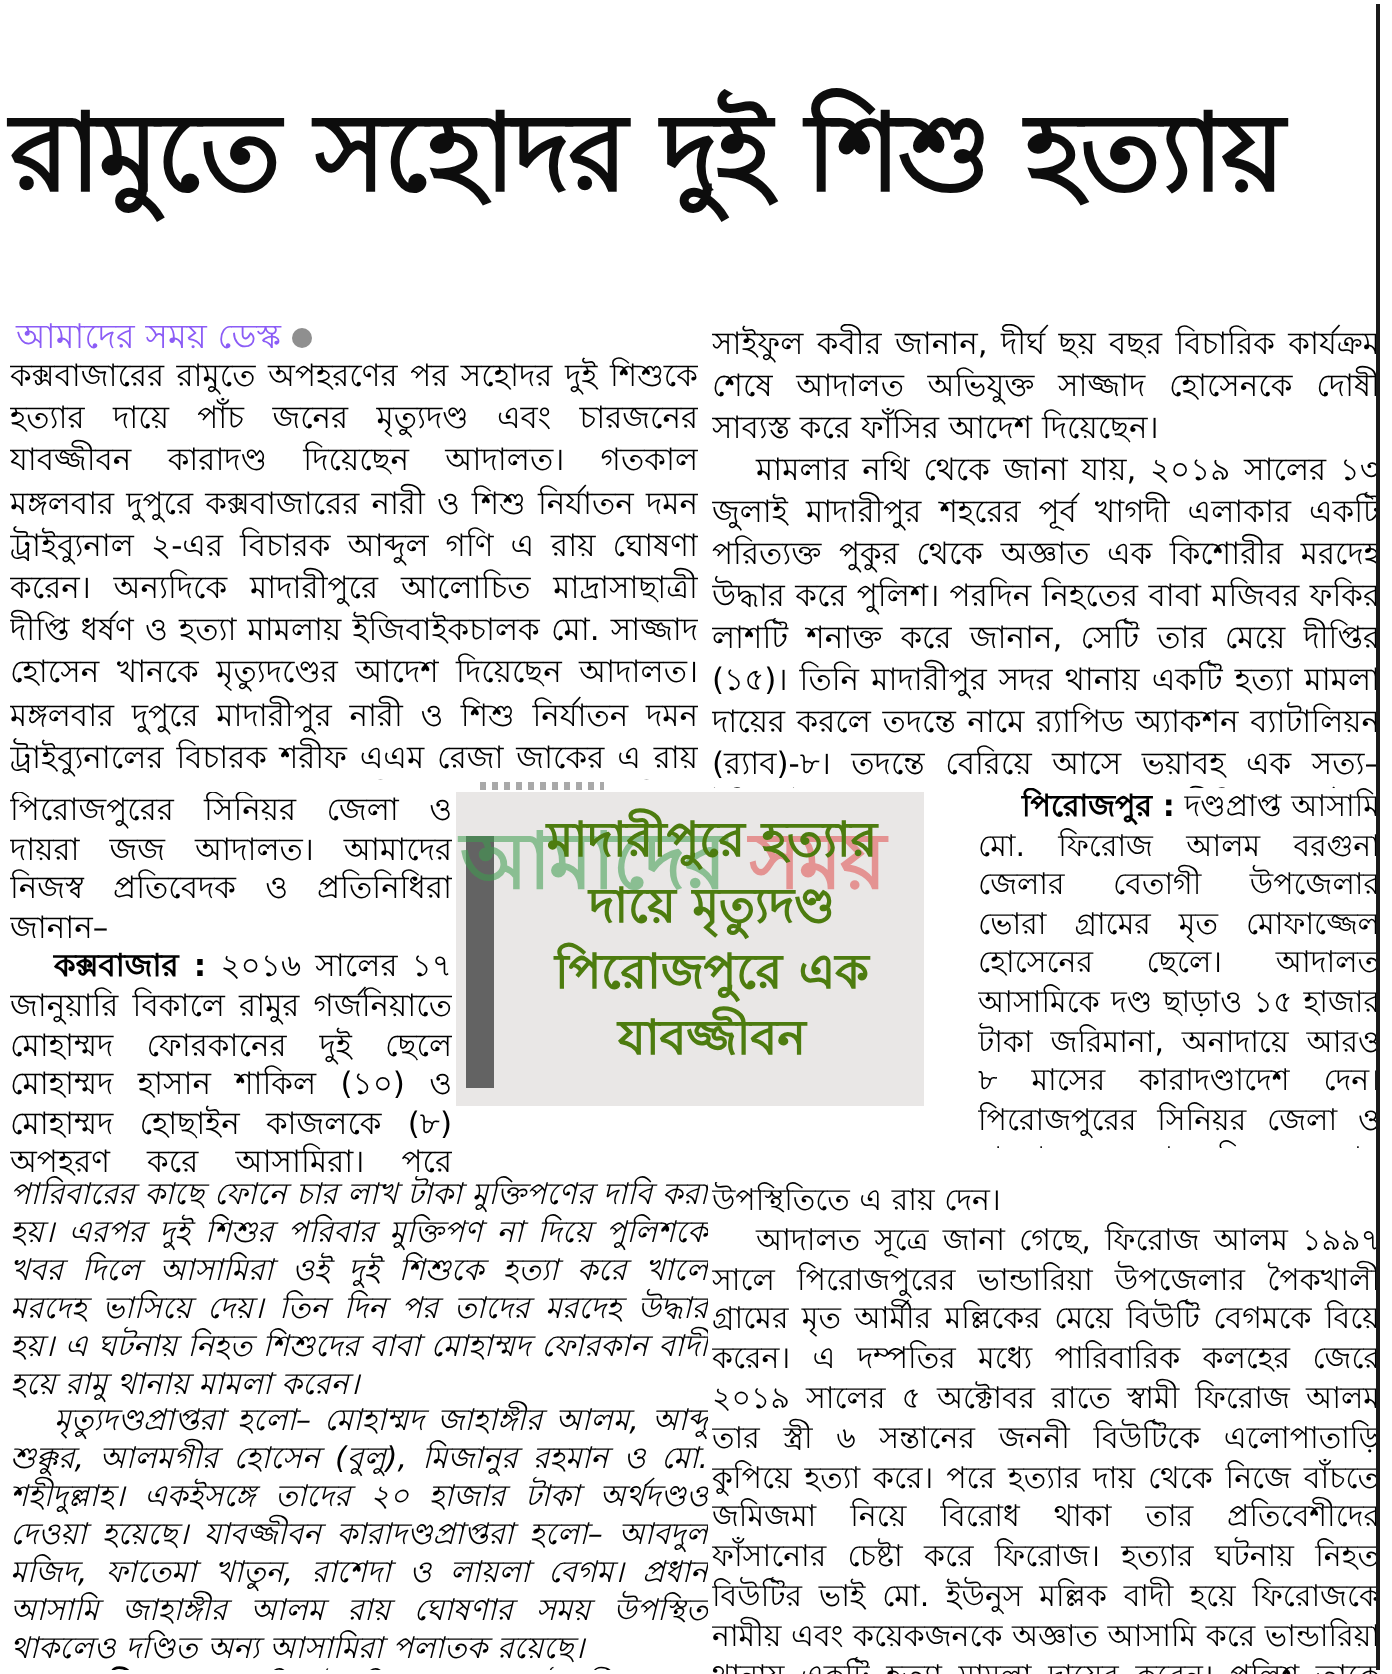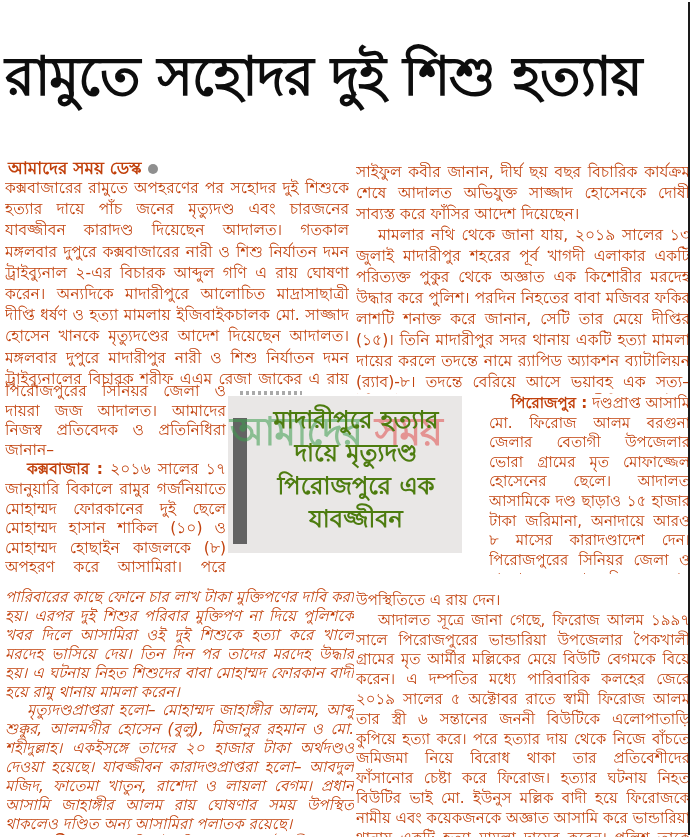--- a/index.html
+++ b/index.html
@@ -11,36 +11,36 @@
   .headline{
     position:absolute;left:5px;top:4px;width:680px;
     font-family:"DejaVu Serif",serif;font-weight:600;
     font-size:54px;line-height:72px;color:#0d0d0d;letter-spacing:-1px;
     white-space:nowrap;
   }
   .headline .hl{display:block;}
   
   .byline{
     position:absolute;left:8px;top:155px;width:340px;
-    font-size:17px;font-weight:bold;color:#c2410c;
+    font-size:17px;font-weight:normal;color:#8b5cf6;
   }
   .byline .dot{
     display:inline-block;width:10px;height:10px;border-radius:50%;
     background:#8f8f8f;margin-left:6px;vertical-align:middle;
   }
   
   .tb{
-    position:absolute;text-align:justify;font-size:15.5px;color:#c2410c;
+    position:absolute;text-align:justify;font-size:15.5px;color:#000000;
     overflow:hidden;
   }
   .tb p{margin:0;}
   .tb p.ind{text-indent:22px;}
   .lbl{font-weight:bold;}
   #lede-wide   {left:5px;  top:178px; width:344px; height:212px; line-height:21.2px;}
-  #left-narrow {left:5px;  top:382px; width:221px; height:198px; line-height:19.6px;}
+  #left-narrow {left:5px;  top:396px; width:221px; height:198px; line-height:19.6px;}
   #left-wide   {left:5px;  top:588px; width:349px; height:247px; line-height:18.9px; font-size:15px;font-style:italic;}
   #right-top   {left:356px;top:162px; width:334px; height:232px; line-height:21px;}
   #right-narrow{left:489px;top:394px; width:201px; height:180px; line-height:19.6px; font-size:15px;}
   #right-wide  {left:356px;top:576px; width:334px; height:259px; line-height:19.8px; font-size:15px;margin-top:15px;}
   
   #pullquote{
     position:absolute;left:228px;top:396px;width:234px;height:157px;
     background:var(--quote_bg,#e9e7e6);overflow:hidden;
   }
   #pullquote .bar{

